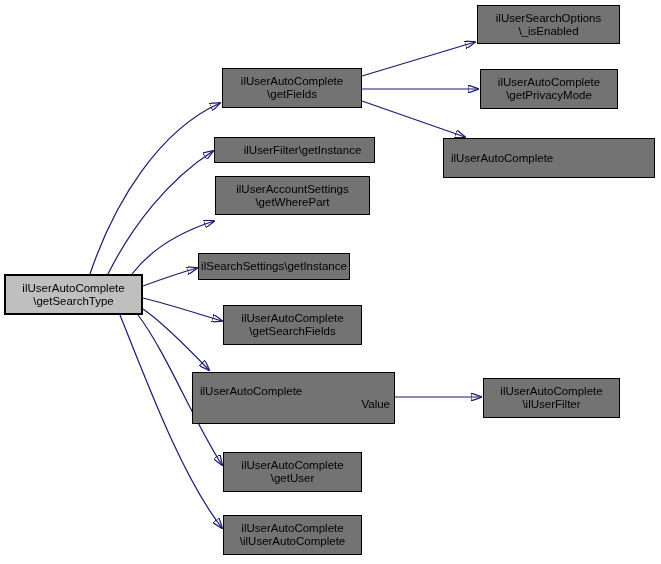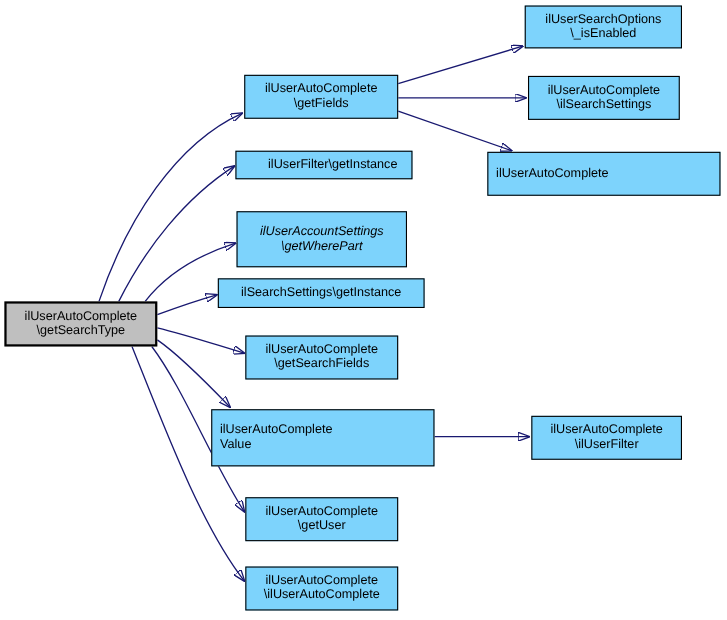--- a/index.html
+++ b/index.html
@@ -8,21 +8,21 @@
     width:661px;height:564px;
     background:#ffffff;
     font-family:"Liberation Sans", sans-serif;
     overflow:hidden;
   }
   .edges{position:absolute;left:0;top:0;width:661px;height:564px;}
   .edges path{fill:none;stroke:#191970;stroke-width:1.2px;}
   .node{
     position:absolute;
     box-sizing:border-box;
-    background:#7dd3fc;
+    background:#737373;
     border:1px solid #000000;
     color:#000000;
     font-size:11.5px;
     line-height:13px;
     display:flex;
     flex-direction:column;
     justify-content:center;
     align-items:center;
     cursor:pointer;
     white-space:nowrap;
@@ -30,28 +30,28 @@
   .node--hl{
     background:#bfbfbf;
     border-width:2px;
   }
   .node--left{
     align-items:flex-start;
     padding-left:7px;
     padding-right:4px;
   }
   .node .line{display:block;}
-  .node .line--center{align-self:stretch;text-align:left;}
+  .node .line--center{align-self:stretch;text-align:right;}
 
   
   .n-getWherePart      {left:4px;   top:274px; width:139px; height:41px;}
   .n-getFields         {left:222px; top:68px;  width:140px; height:40px;}
   .n-userFilter        {left:214px; top:137px; width:161px; height:26px;padding-left:16px;}
-  .n-userAccount       {left:215px; top:192px; width:155px; height:51px;font-style:italic;}
-  .n-searchSettings    {left:198px; top:253px; width:188px; height:27px;}
+  .n-userAccount       {left:215px; top:176px; width:155px; height:39px;}
+  .n-searchSettings    {left:198px; top:253px; width:152px; height:27px;}
   .n-getPrivacyMode    {left:223px; top:305px; width:139px; height:40px;}
   .n-queryCondition    {left:192px; top:372px; width:203px; height:52px;}
   .n-getUser           {left:223px; top:452px; width:139px; height:40px;}
   .n-getUserLimitations{left:223px; top:515px; width:139px; height:40px;}
   .n-isEnabled         {left:477px; top:5px;   width:143px; height:39px;}
   .n-getSearchFields   {left:480px; top:69px;  width:138px; height:40px;}
   .n-isFieldSearchable {left:443px; top:138px; width:212px; height:40px;}
   .n-getSearchType     {left:483px; top:378px; width:137px; height:40px;}
 </style>
 </head>
@@ -122,21 +122,21 @@
     <span class="line">\ilUserAutoComplete</span>
   </div>
 
   <div class="node n-isEnabled">
     <span class="line">ilUserSearchOptions</span>
     <span class="line">\_isEnabled</span>
   </div>
 
   <div class="node n-getSearchFields">
     <span class="line">ilUserAutoComplete</span>
-    <span class="line">\ilSearchSettings</span>
+    <span class="line">\getPrivacyMode</span>
   </div>
 
   <div class="node node--left n-isFieldSearchable">
     <span class="line">ilUserAutoComplete</span>
   </div>
 
   <div class="node n-getSearchType">
     <span class="line">ilUserAutoComplete</span>
     <span class="line">\ilUserFilter</span>
   </div>

